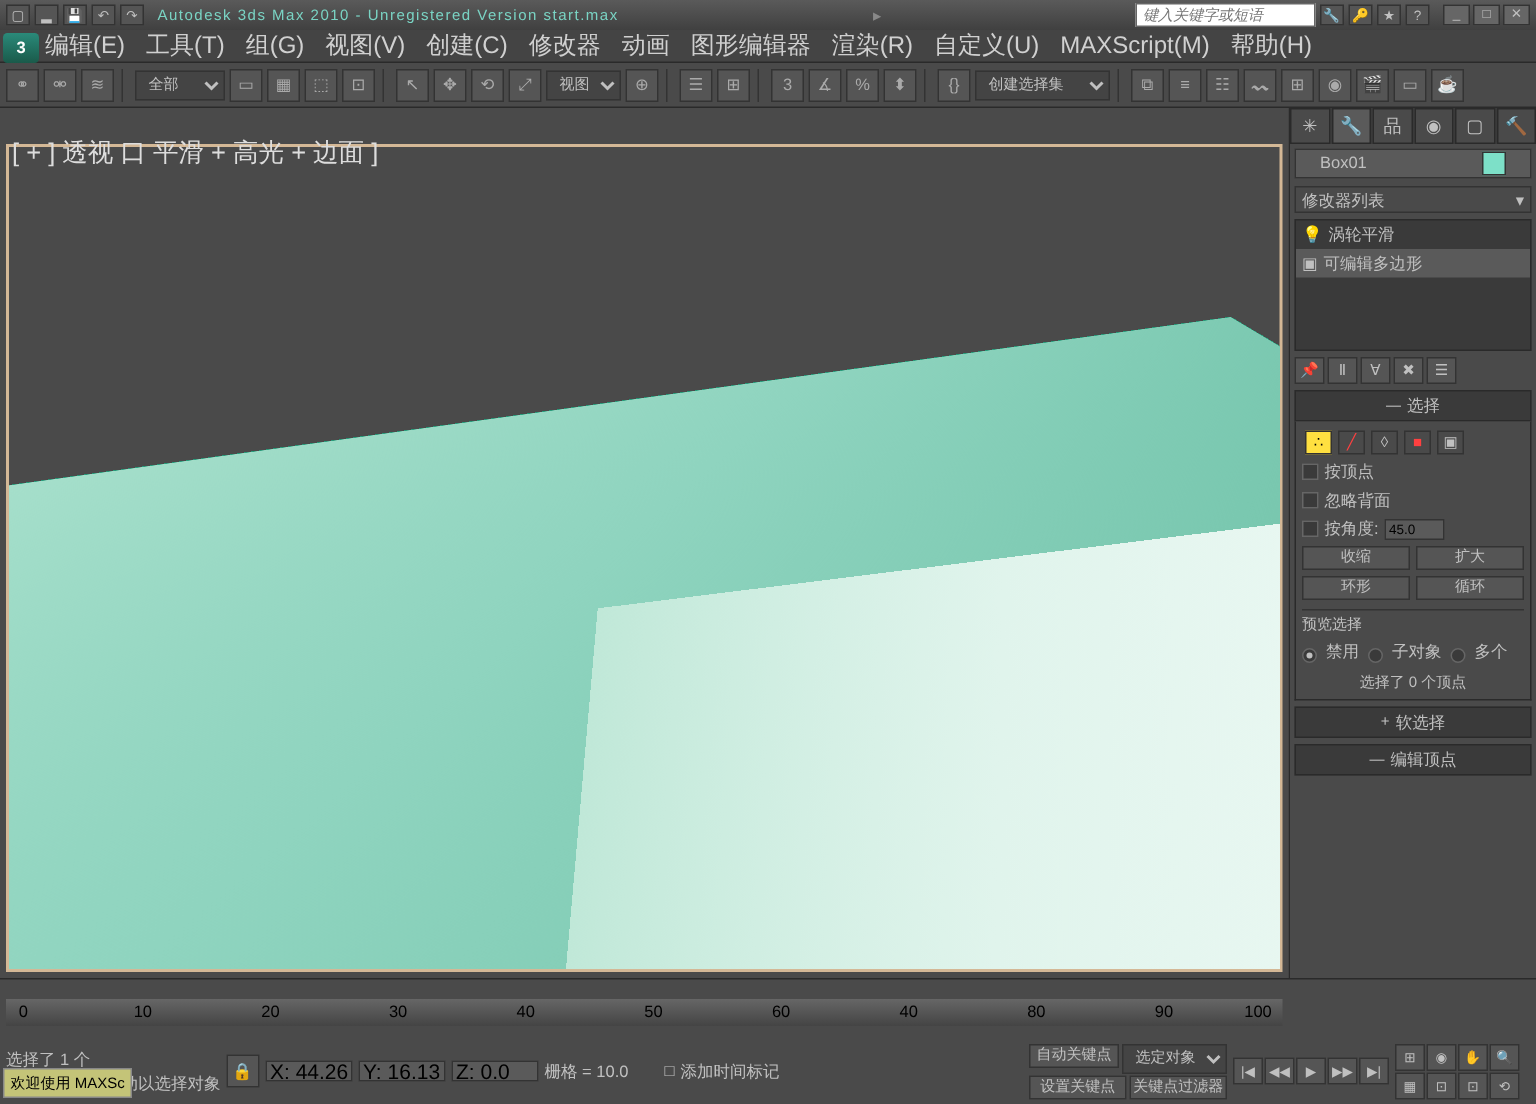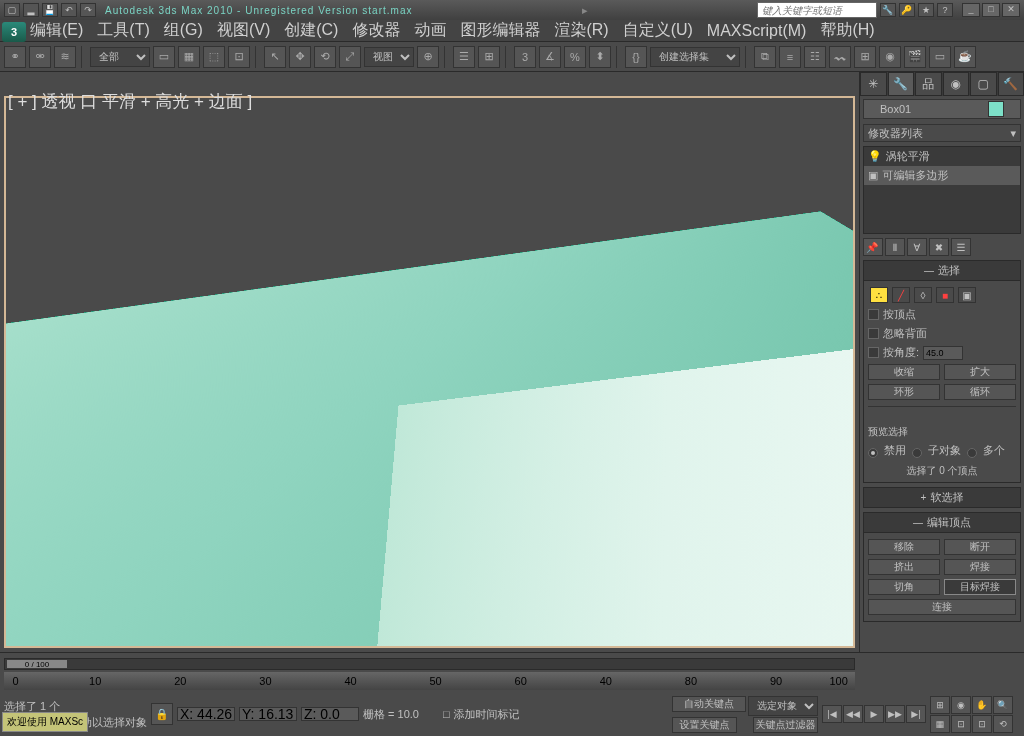--- a/index.html
+++ b/index.html
@@ -215,65 +215,45 @@
             <input class="spin" value="45.0" style="">
           </div>
         <div class="btn-row">
             <span class="p-btn">收缩</span>
             <span class="p-btn">扩大</span>
           </div>
         <div class="btn-row">
             <span class="p-btn">环形</span>
             <span class="p-btn">循环</span>
           </div>
-        <div style="border-top:1px solid #333;margin:4px 0 2px;padding-top:18px;font-size:10px">预览选择</div>
+        <div style="border-top:1px solid #333;margin:4px 0 2px;padding-top:2px;font-size:10px">预览选择</div>
         <div class="radio-row">
           <span class="radio on"></span>
             <span>禁用</span>
           <span class="radio"></span>
             <span>子对象</span>
           <span class="radio"></span>
             <span>多个</span>
         </div>
         <div style="text-align:center;margin-top:4px;font-size:10px">选择了 0 个顶点</div>
       </div>
     </div>
 
     <div class="rollout">
       <div class="rollout-hdr">+ <span>软选择</span></div>
     </div>
 
     <div class="rollout">
       <div class="rollout-hdr">— <span>编辑顶点</span></div>
-      <div class="rollout-body">
-        <div class="btn-row">
-            <span class="p-btn">移除</span>
-            <span class="p-btn">断开</span>
-          </div>
-        <div class="btn-row">
-            <span class="p-btn">挤出</span>
-            <span class="p-btn">焊接</span>
-          </div>
-        <div class="btn-row">
-            <span class="p-btn">切角</span>
-            <span class="p-btn active">目标焊接</span>
-          </div>
-        <div class="btn-row">
-            <span class="p-btn" style="flex:2">连接</span>
-          </div>
-      </div>
     </div>
   </div>
 </div>
 
 <div class="time-area">
   <div class="time-slider">
-    <div class="slider-track">
-      <div class="slider-thumb">0 / 100</div>
-    </div>
     <div class="ruler">
       <span style="left:1%">0</span>
       <span style="left:10%">10</span>
       <span style="left:20%">20</span>
       <span style="left:30%">30</span>
       <span style="left:40%">40</span>
       <span style="left:50%">50</span>
       <span style="left:60%">60</span>
       <span style="left:70%">40</span>
       <span style="left:80%">80</span>
@@ -294,21 +274,21 @@
   <input class="coord-box" value="Y: 16.131" style="">
   <input class="coord-box" value="Z: 0.0" style="">
   <span>栅格 = 10.0</span>
   <span style="margin-left:20px">□</span>
   <span>添加时间标记</span>
   <div style="margin-left:auto;display:flex;flex-direction:column;gap:1px">
     <div style="display:flex;gap:2px">
         <span class="p-btn" style="width:60px">自动关键点</span>
         <select class="tool-dropdown" style="width:70px"><option>选定对象</option></select>
       </div>
-    <div style="display:flex;gap:16px">
+    <div style="display:flex;gap:2px">
         <span class="p-btn" style="width:60px">设置关键点</span>
         <span class="p-btn" style="width:70px">关键点过滤器</span>
       </div>
   </div>
   <div class="play-controls">
     <span class="play-btn">|◀</span>
     <span class="play-btn">◀◀</span>
     <span class="play-btn">▶</span>
     <span class="play-btn">▶▶</span>
     <span class="play-btn">▶|</span>

